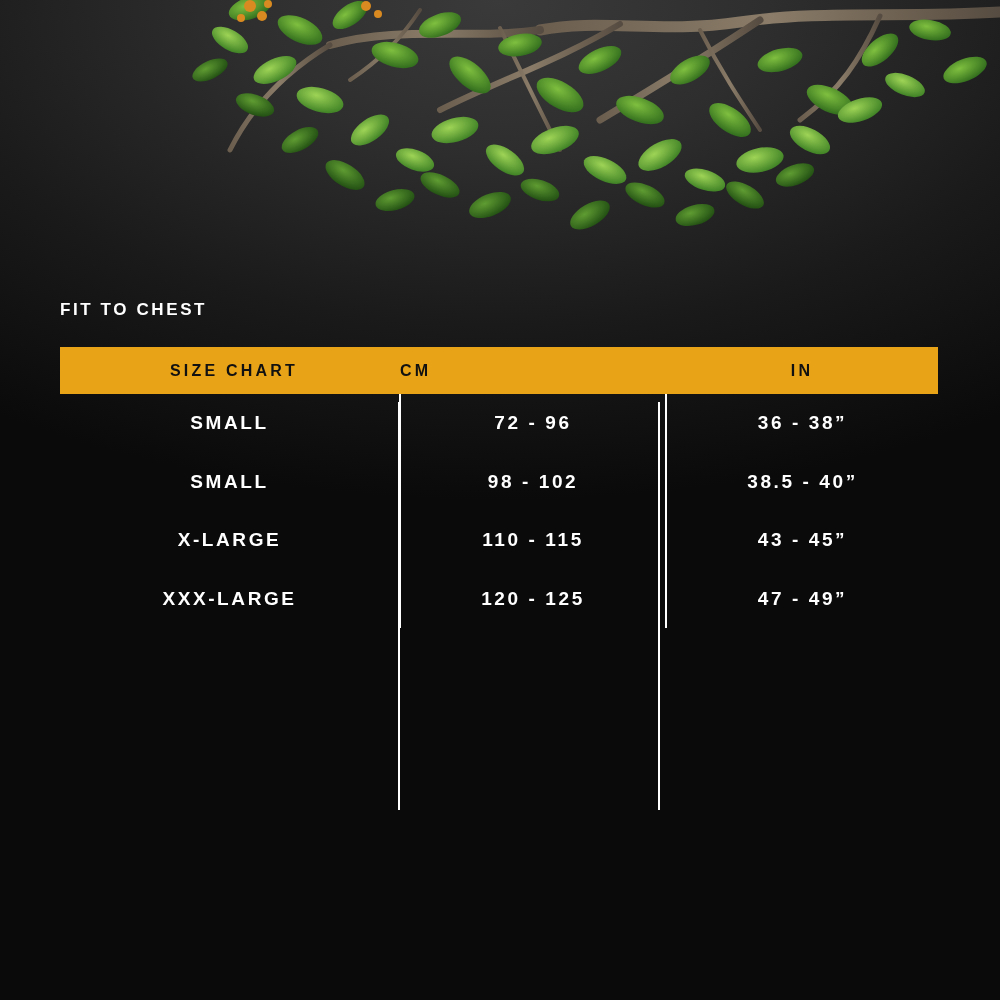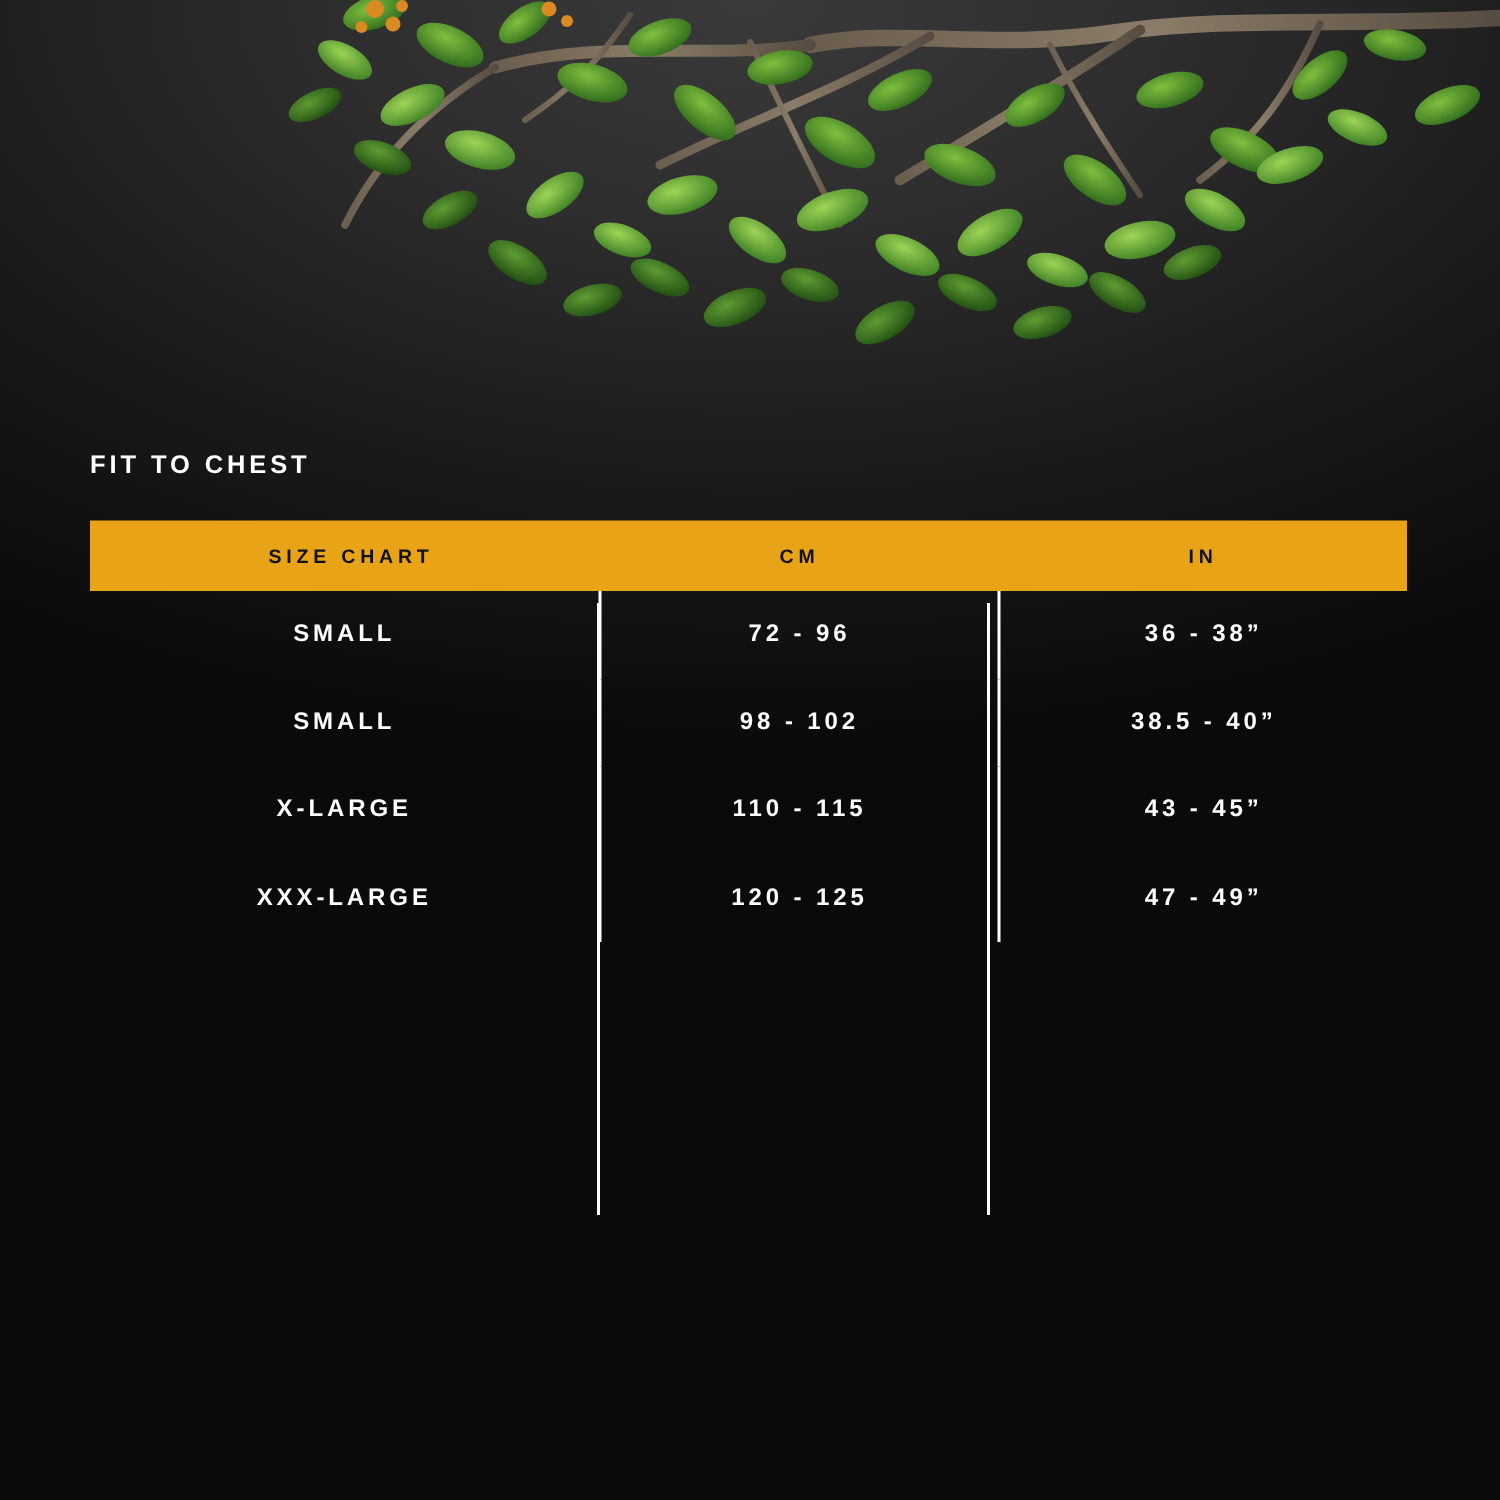--- a/index.html
+++ b/index.html
@@ -40,33 +40,33 @@
   }
 
   table.chart {
     width:878px;
     border-collapse:collapse;
     table-layout:fixed;
   }
   table.chart thead th {
     background:#e8a317;
     color:#111111;
-    font-size:13px;
+    font-size:16px;
     font-weight:bold;
     letter-spacing:3.2px;
     height:47px;
     vertical-align:middle;
   }
   table.chart thead th.col-size { width:340px; text-align:center; padding-left:8px; }
-  table.chart thead th.col-cm   { width:266px; text-align:center; }
+  table.chart thead th.col-cm   { width:266px; text-align:left; }
   table.chart thead th.col-in   { width:272px; text-align:center; }
 
   table.chart tbody td {
     color:#ffffff;
-    font-size:16px;
+    font-size:19px;
     font-weight:bold;
     letter-spacing:2.6px;
     text-align:center;
     height:58.5px;
     vertical-align:middle;
     position:relative;
   }
   table.chart tbody td.col-cm,
   table.chart tbody td.col-in {
     border-left:2px solid #ffffff;

